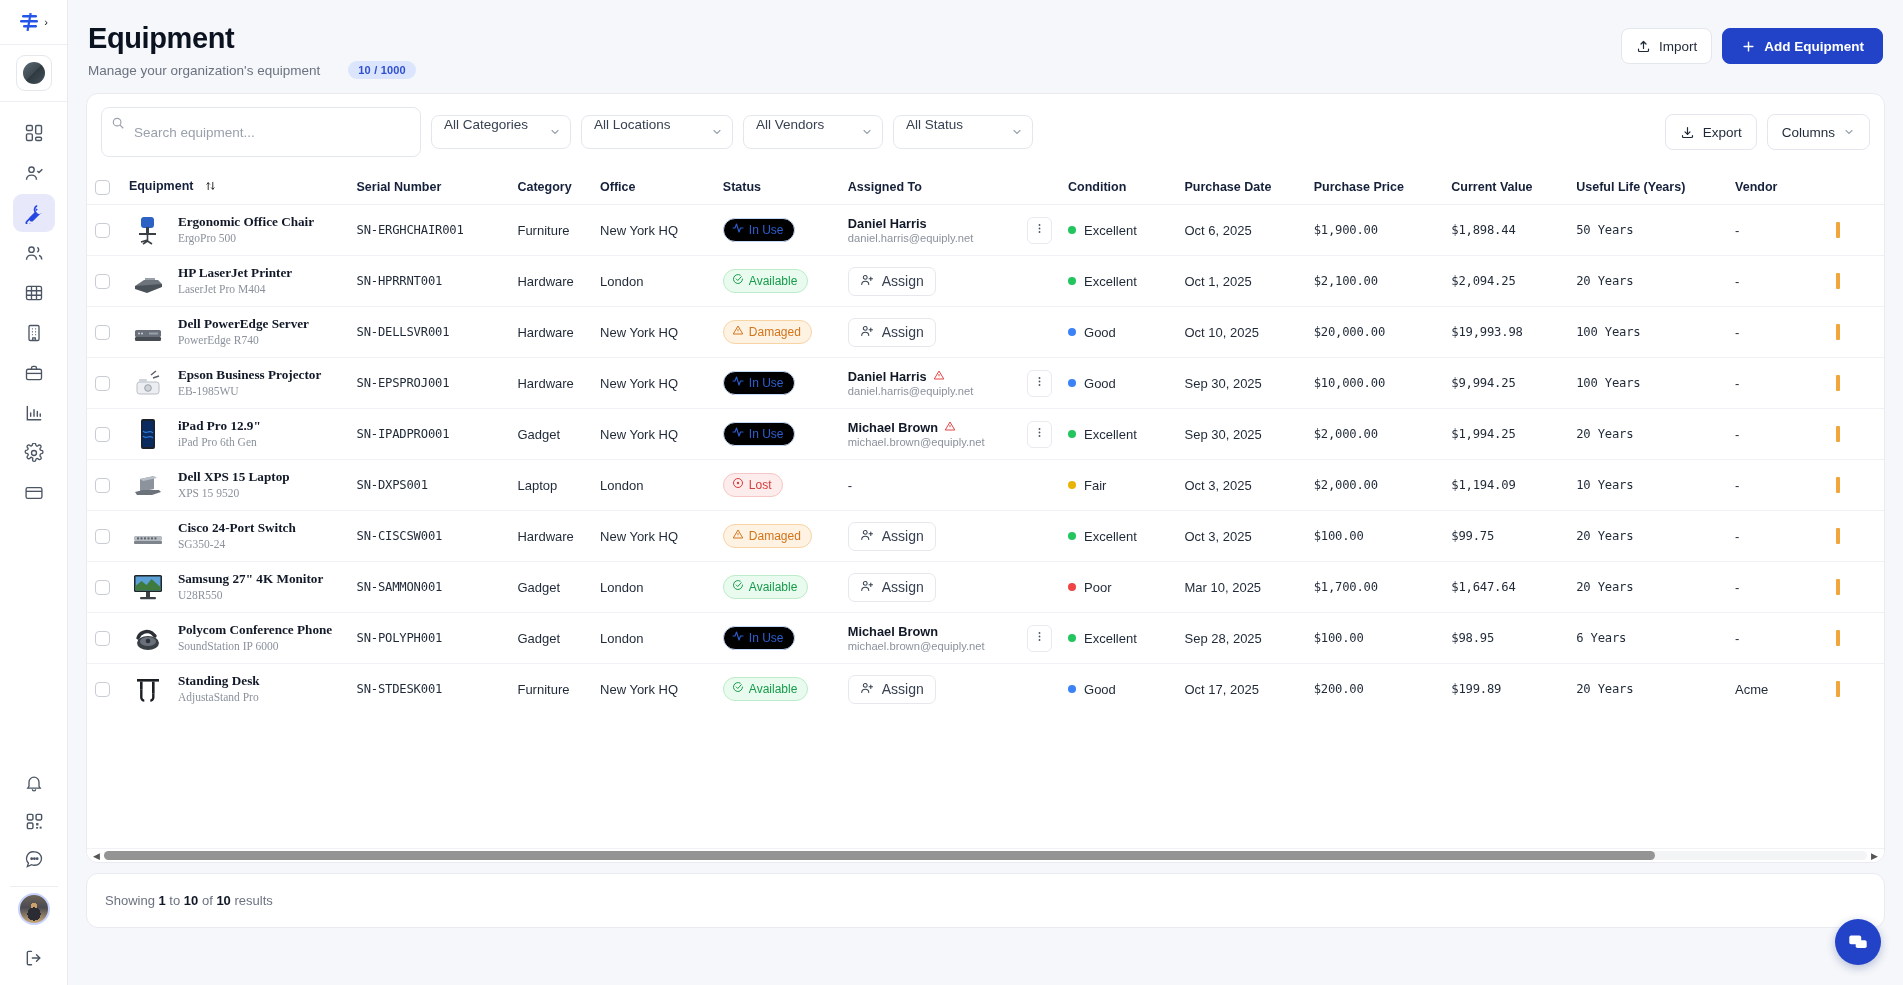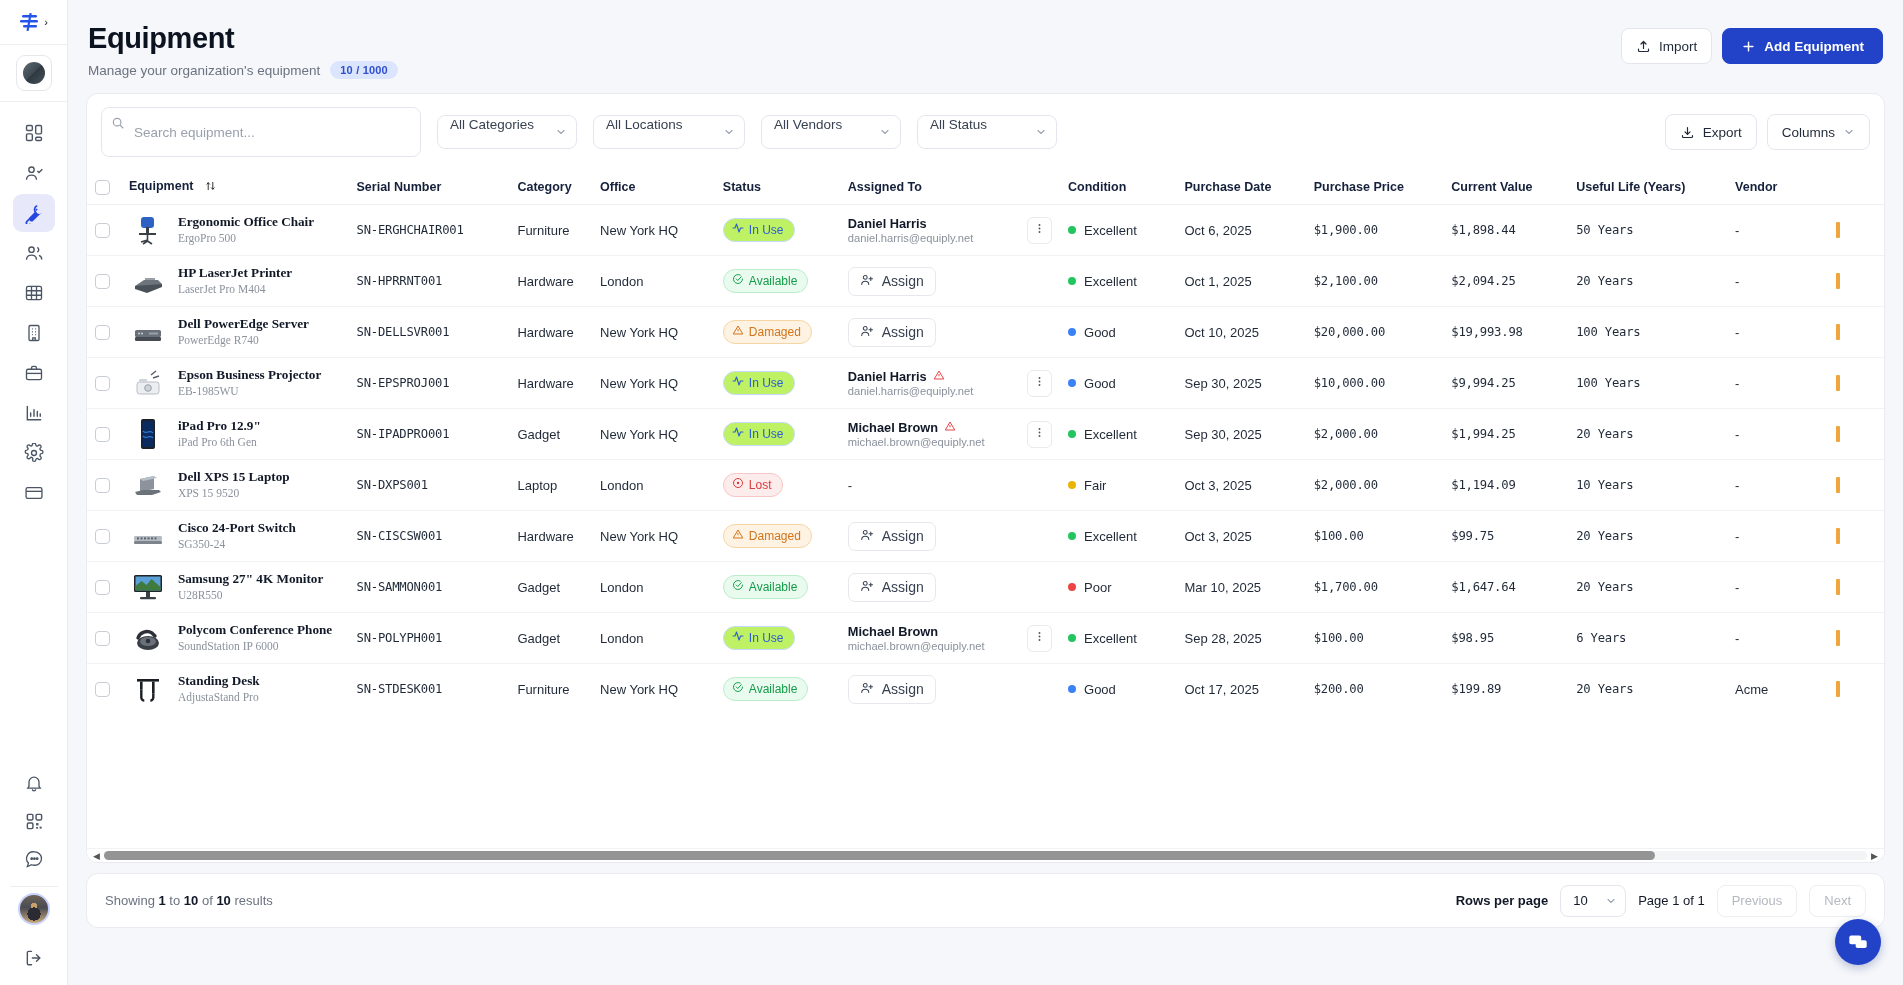--- a/index.html
+++ b/index.html
@@ -49,21 +49,21 @@
       radial-gradient(circle at 50% 68%, #2b2b33 0 28%, transparent 28%),
       radial-gradient(circle at 50% 38%, #caa06a 0 14%, transparent 14%),
       linear-gradient(180deg,#6d6357 0%,#4a4a52 45%,#c9a978 100%);
     margin-bottom:14px;
   }
 
   
   .main { flex:1; height:985px; overflow:hidden; padding:14px 18px 0 18px; }
   .header { display:flex; align-items:flex-start; justify-content:space-between; padding:8px 2px 0 2px;}
   .page-title { font-size:29px; font-weight:bold; letter-spacing:-0.4px; color:#0b1220; }
-  .sub-row { display:flex; align-items:center; gap:10px; margin-top:6px; }
+  .sub-row { display:flex; align-items:center; gap:28px; margin-top:6px; }
   .sub-text { font-size:13.5px; color:#6b7280; }
   .count-badge {
     background:#dbe6fe; color:#2f4fd0; font-size:11px; font-weight:bold;
     border-radius:10px; padding:3px 10px; letter-spacing:.2px;
   }
   .hdr-actions { display:flex; gap:10px; align-items:center; padding-top:6px;}
   .btn {
     display:inline-flex; align-items:center; gap:8px; cursor:pointer;
     border-radius:8px; font-size:13.5px; height:36px; padding:0 14px;
     background:#fff; border:1px solid #e3e6ec; color:#1f2937;
@@ -80,21 +80,21 @@
   .search-input {
     width:100%; height:50px; border:1px solid #e3e6ec; border-radius:8px;
     padding:0 10px 0 32px; font-size:13.5px; color:#0f766e; font-family:inherit; outline:none;
     background:#fff;
   }
   .search-input::placeholder { color:#9aa1ac; }
   .search-ico { position:absolute; left:10px; top:9px; color:#9aa1ac; }
   .select {
     position:relative; height:34px; border:1px solid #e3e6ec; border-radius:8px;
     display:flex; align-items:center; padding:0 28px 16px 12px; font-size:13.5px; color:#374151;
-    background:#fff; cursor:pointer; min-width:125px;margin-left:6px;
+    background:#fff; cursor:pointer; min-width:125px;
   }
   .select .cd { position:absolute; right:9px; top:10px; color:#98a0ac; }
   .sel-cat { width:140px; } .sel-loc { width:152px; }
   .sel-ven { width:140px; } .sel-sta { width:140px; }
   .spacer { flex:1; }
 
   
   .tbl-scroll { flex:1; overflow:hidden; position:relative; }
   table { border-collapse:collapse; width:1800px; table-layout:fixed; }
   thead th {
@@ -117,21 +117,21 @@
 
   .eqcell { display:flex; align-items:center; gap:11px;font-family:Liberation Serif, serif; }
   .thumb { width:38px;height:34px;flex:0 0 38px; border-radius:4px; position:relative; overflow:hidden; }
   .eq-name { font-size:13.2px; font-weight:600; color:#111827; line-height:1.25; }
   .eq-model { font-size:11.5px; color:#8b919c; line-height:1.3; margin-top:1px; }
 
   .badge {
     display:inline-flex; align-items:center; gap:5px; border-radius:999px;
     padding:3px 10px 3px 8px; font-size:12px; border:1px solid; line-height:1.4;
   }
-  .b-inuse     { background:#bef264; border-color:#c8dafb; color:#2d5fd0; }
+  .b-inuse     { background:#000000; border-color:#c8dafb; color:#2d5fd0; }
   .b-available { background:#e9fbef; border-color:#bcecc9; color:#169b4a; }
   .b-damaged   { background:#fef2e3; border-color:#f7d4a4; color:#d2741a; }
   .b-lost      { background:#fdecec; border-color:#f7c6c6; color:#da3b3b; }
 
   .assign-btn {
     display:inline-flex; align-items:center; gap:8px; border:1px solid #e6e8ed; background:#fff;
     border-radius:7px; height:29px; padding:0 11px; font-size:14px; color:#374151; cursor:pointer;
   }
   .assigned { display:flex; align-items:center; justify-content:space-between; gap:8px; }
   .asg-name { font-size:12.8px; font-weight:600; color:#111827; display:flex; align-items:center; gap:6px;}
@@ -976,32 +976,20 @@
     <div class="footer">
       <div class="showing">
         <span>Showing</span>
         <b>1</b>
         <span>to</span>
         <b>10</b>
         <span>of</span>
         <b>10</b>
         <span>results</span>
       </div>
-      <div class="pag">
-        <span class="rpp-label">Rows per page</span>
-        <div class="rpp-select">
-          <span>10</span>
-          <span class="cd"><svg width="12" height="12" viewBox="0 0 24 24" fill="none" stroke="currentColor" stroke-width="2.2" stroke-linecap="round">
-                <path d="M6 9l6 6 6-6"></path>
-              </svg></span>
-        </div>
-        <span class="pageof">Page 1 of 1</span>
-        <button class="pg-btn">Previous</button>
-        <button class="pg-btn">Next</button>
-      </div>
     </div>
   </div>
 </div>
 
 <div class="chatfab">
   <svg width="22" height="22" viewBox="0 0 24 24" fill="#fff">
       <rect x="2.5" y="5" width="13" height="9.5" rx="2"></rect>
       <rect x="9.5" y="10" width="12" height="8.5" rx="2"></rect>
     </svg>
 </div>

